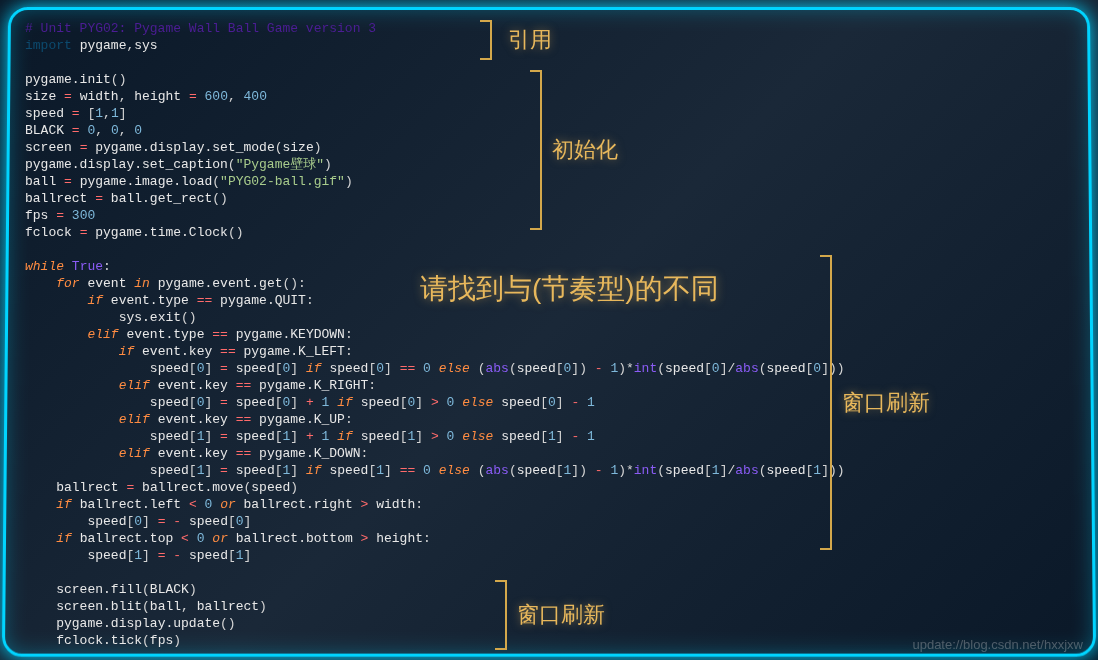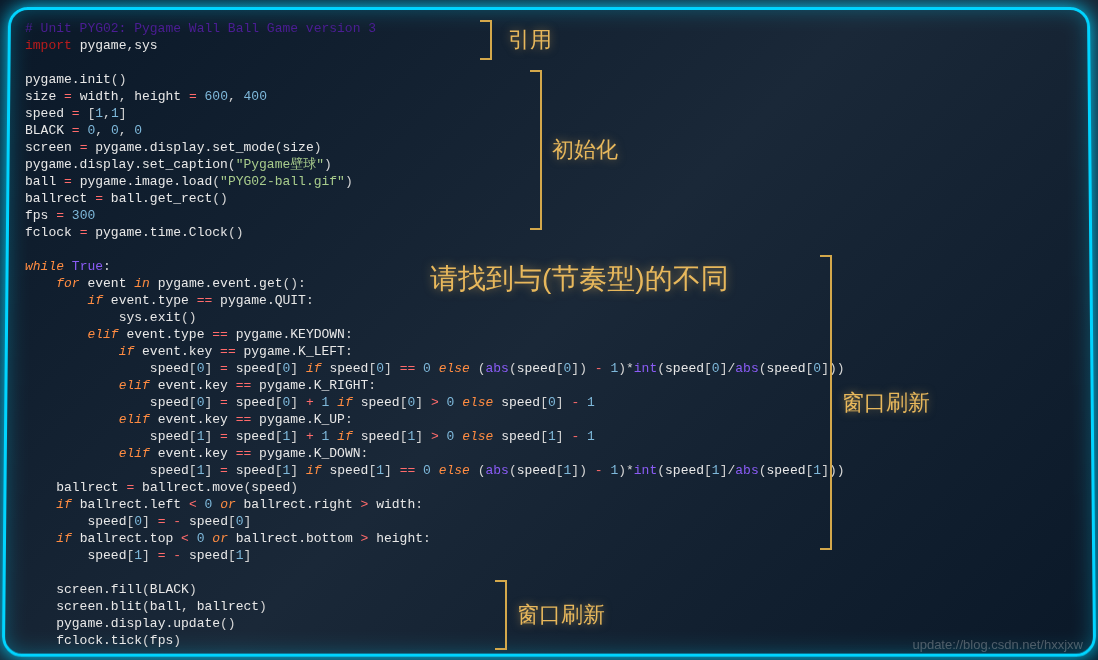--- a/index.html
+++ b/index.html
@@ -22,21 +22,21 @@
   }
   .code-area {
     position: absolute;
     top: 20px;
     left: 25px;
     line-height: 17px;
     white-space: pre;
     color: #d4d4d4;
   }
   .c-comment { color: #4c1d95; }
-  .c-keyword { color: #b91c1c; }
+  .c-keyword { color: #0c4a6e; }
   .c-keyword2 { color: #ff8c42; font-style: italic; }
   .c-operator { color: #ff6b6b; }
   .c-number { color: #7eb8da; }
   .c-string { color: #a8cc8c; }
   .c-builtin { color: #8b5cf6; }
   .c-ident { color: #e8e8e8; }
 
   .annotation {
     position: absolute;
     display: flex;
@@ -102,15 +102,15 @@
 <div class="annotation" id="ann-events" style="top: 255px; left: 830px;">
   <span class="bracket" style="height: 295px;"></span>
   <span class="ann-label">窗口刷新</span>
 </div>
 
 <div class="annotation" id="ann-refresh" style="top: 580px; left: 505px; justify-content: flex-end;">
   <span class="bracket" style="height: 70px;"></span>
   <span class="ann-label">窗口刷新</span>
 </div>
 
-<div class="question-text" id="question" style="top: 260px; left: 420px; margin-left: 10px;">请找到与(节奏型)的不同</div>
+<div class="question-text" id="question" style="top: 270px; left: 420px;">请找到与(节奏型)的不同</div>
 
 <div class="watermark">update://blog.csdn.net/hxxjxw</div>
 
 </body></html>

